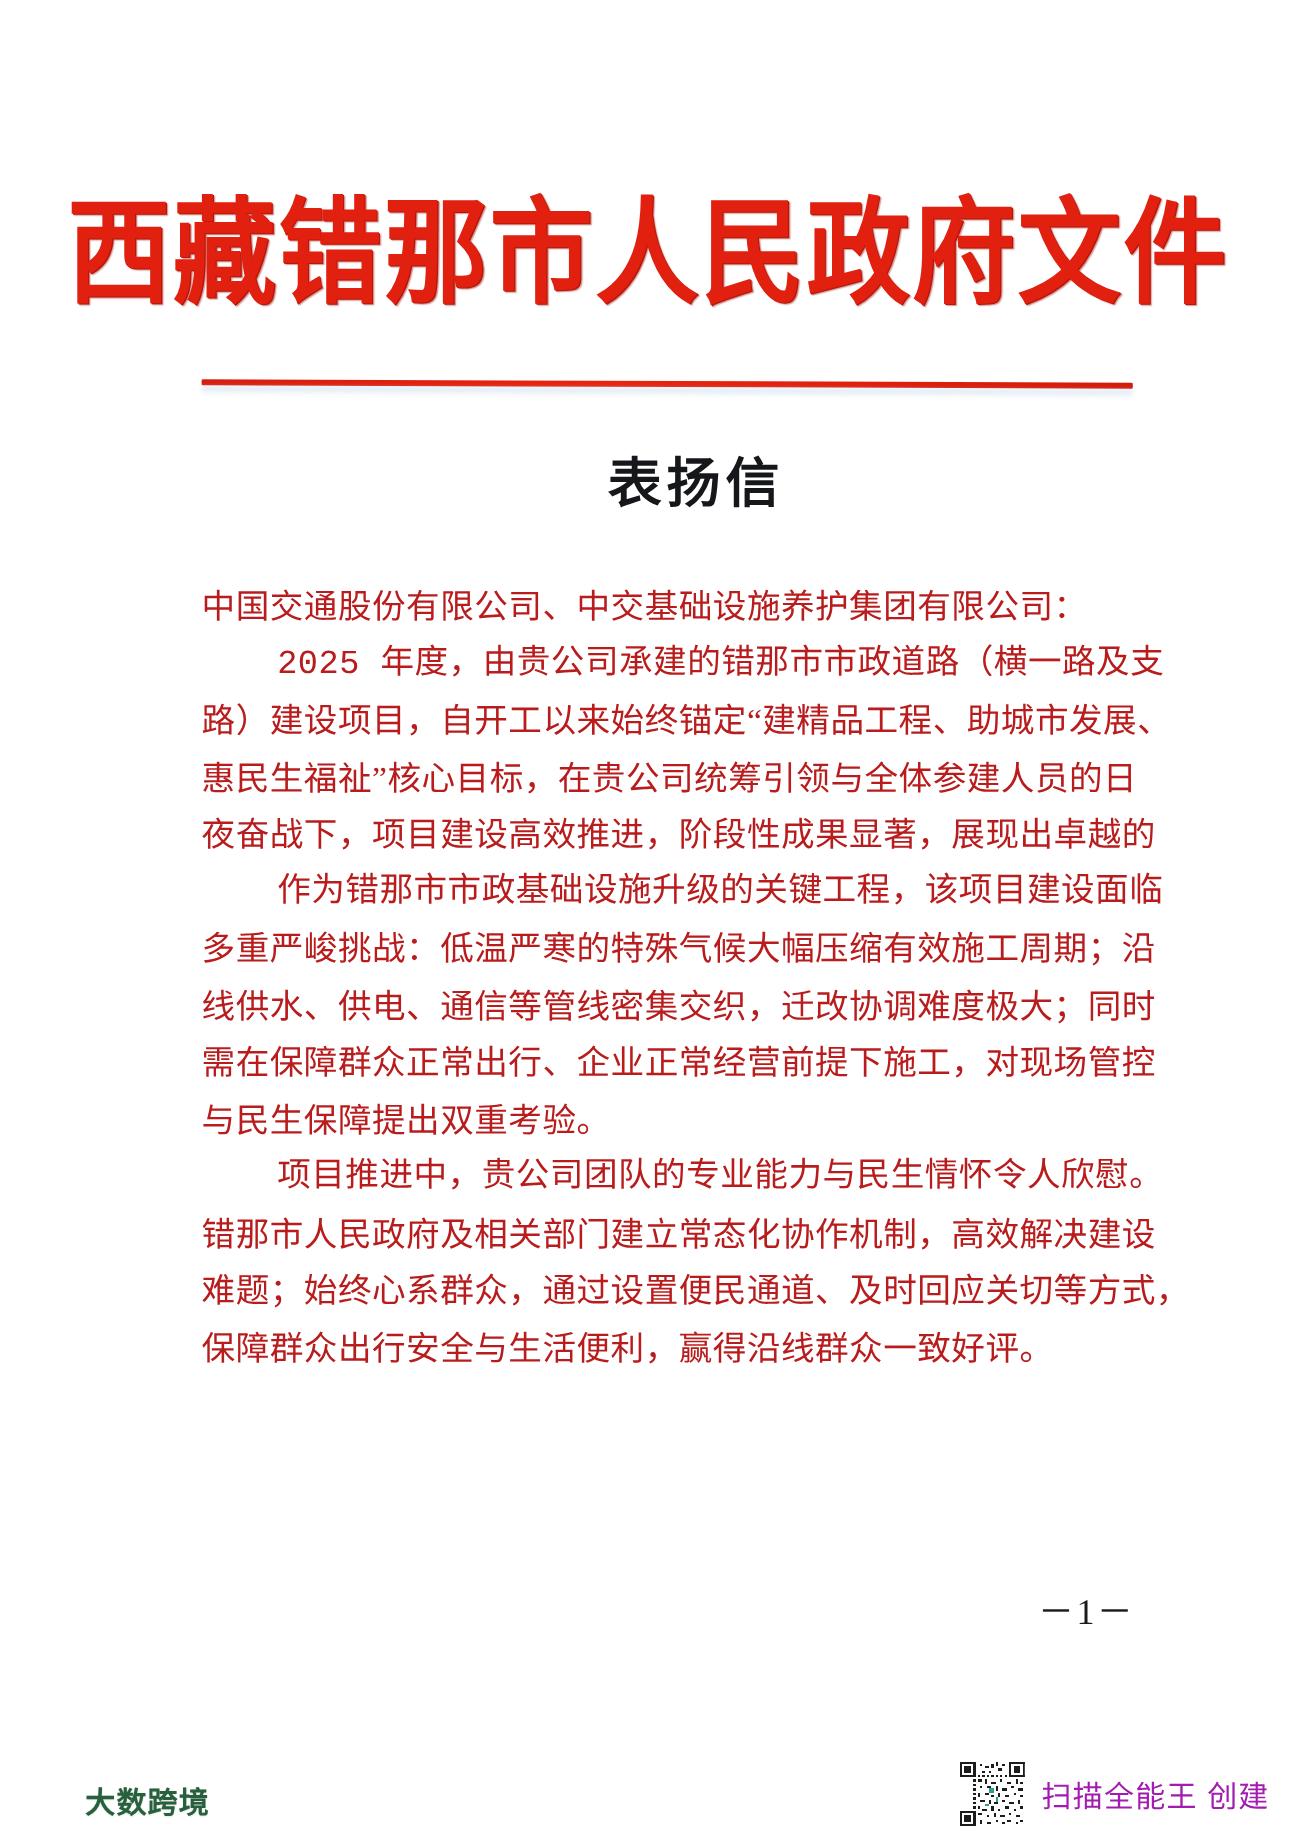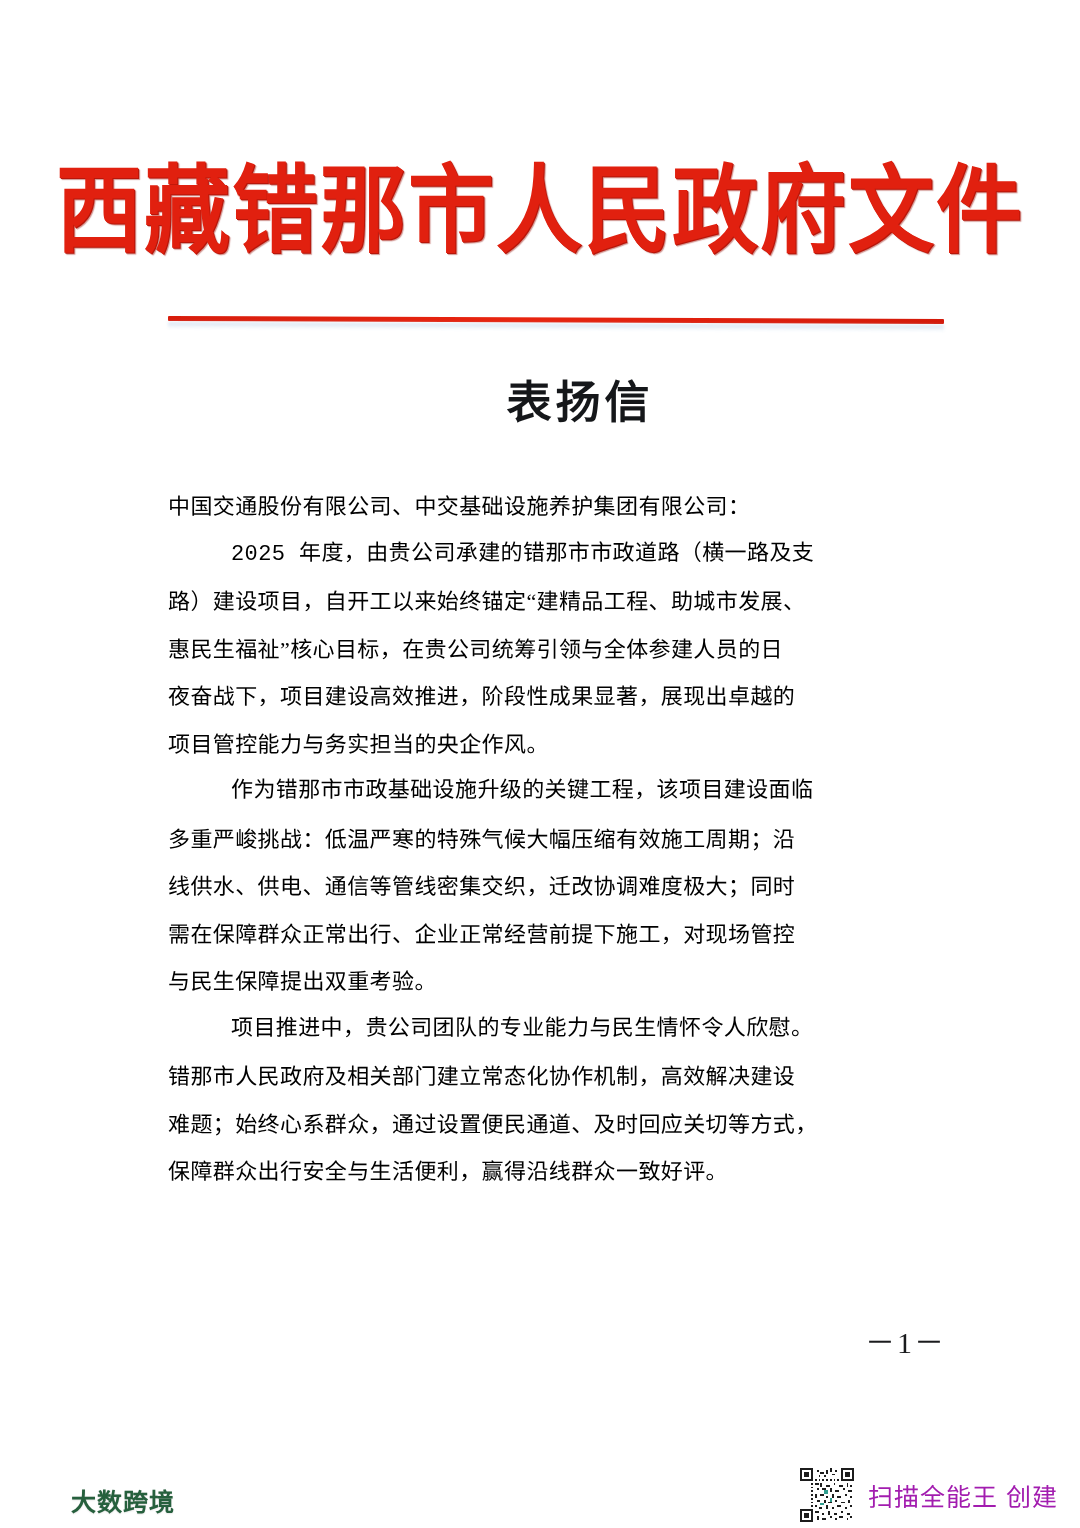--- a/index.html
+++ b/index.html
@@ -86,23 +86,23 @@
   
   .body-area {
     position: absolute;
     left: 168px;
     top: 483px;
     width: 778px;
   }
 
   .body-line {
     font-family: "Liberation Serif", "DejaVu Serif", serif;
-    font-size: 22px;
+    font-size: 28px;
     line-height: 47.5px;
-    color: #000000;
+    color: #b91c1c;
     letter-spacing: 0.4px;
     white-space: pre;
     text-align: justify;
   }
 
   .body-line.indent {
     text-indent: 63px;
     font-family: Liberation Mono, monospace;
   }
 
@@ -191,21 +191,20 @@
 
   <div class="body-area">
 
     <div class="body-line">中国交通股份有限公司、中交基础设施养护集团有限公司：</div>
 
     <div>
       <div class="body-line indent">2025 年度，由贵公司承建的错那市市政道路（横一路及支</div>
       <div class="body-line">路）建设项目，自开工以来始终锚定“建精品工程、助城市发展、</div>
       <div class="body-line">惠民生福祉”核心目标，在贵公司统筹引领与全体参建人员的日</div>
       <div class="body-line">夜奋战下，项目建设高效推进，阶段性成果显著，展现出卓越的</div>
-      <div class="body-line">项目管控能力与务实担当的央企作风。</div>
     </div>
 
     <div>
       <div class="body-line indent">作为错那市市政基础设施升级的关键工程，该项目建设面临</div>
       <div class="body-line">多重严峻挑战：低温严寒的特殊气候大幅压缩有效施工周期；沿</div>
       <div class="body-line">线供水、供电、通信等管线密集交织，迁改协调难度极大；同时</div>
       <div class="body-line">需在保障群众正常出行、企业正常经营前提下施工，对现场管控</div>
       <div class="body-line">与民生保障提出双重考验。</div>
     </div>
 

